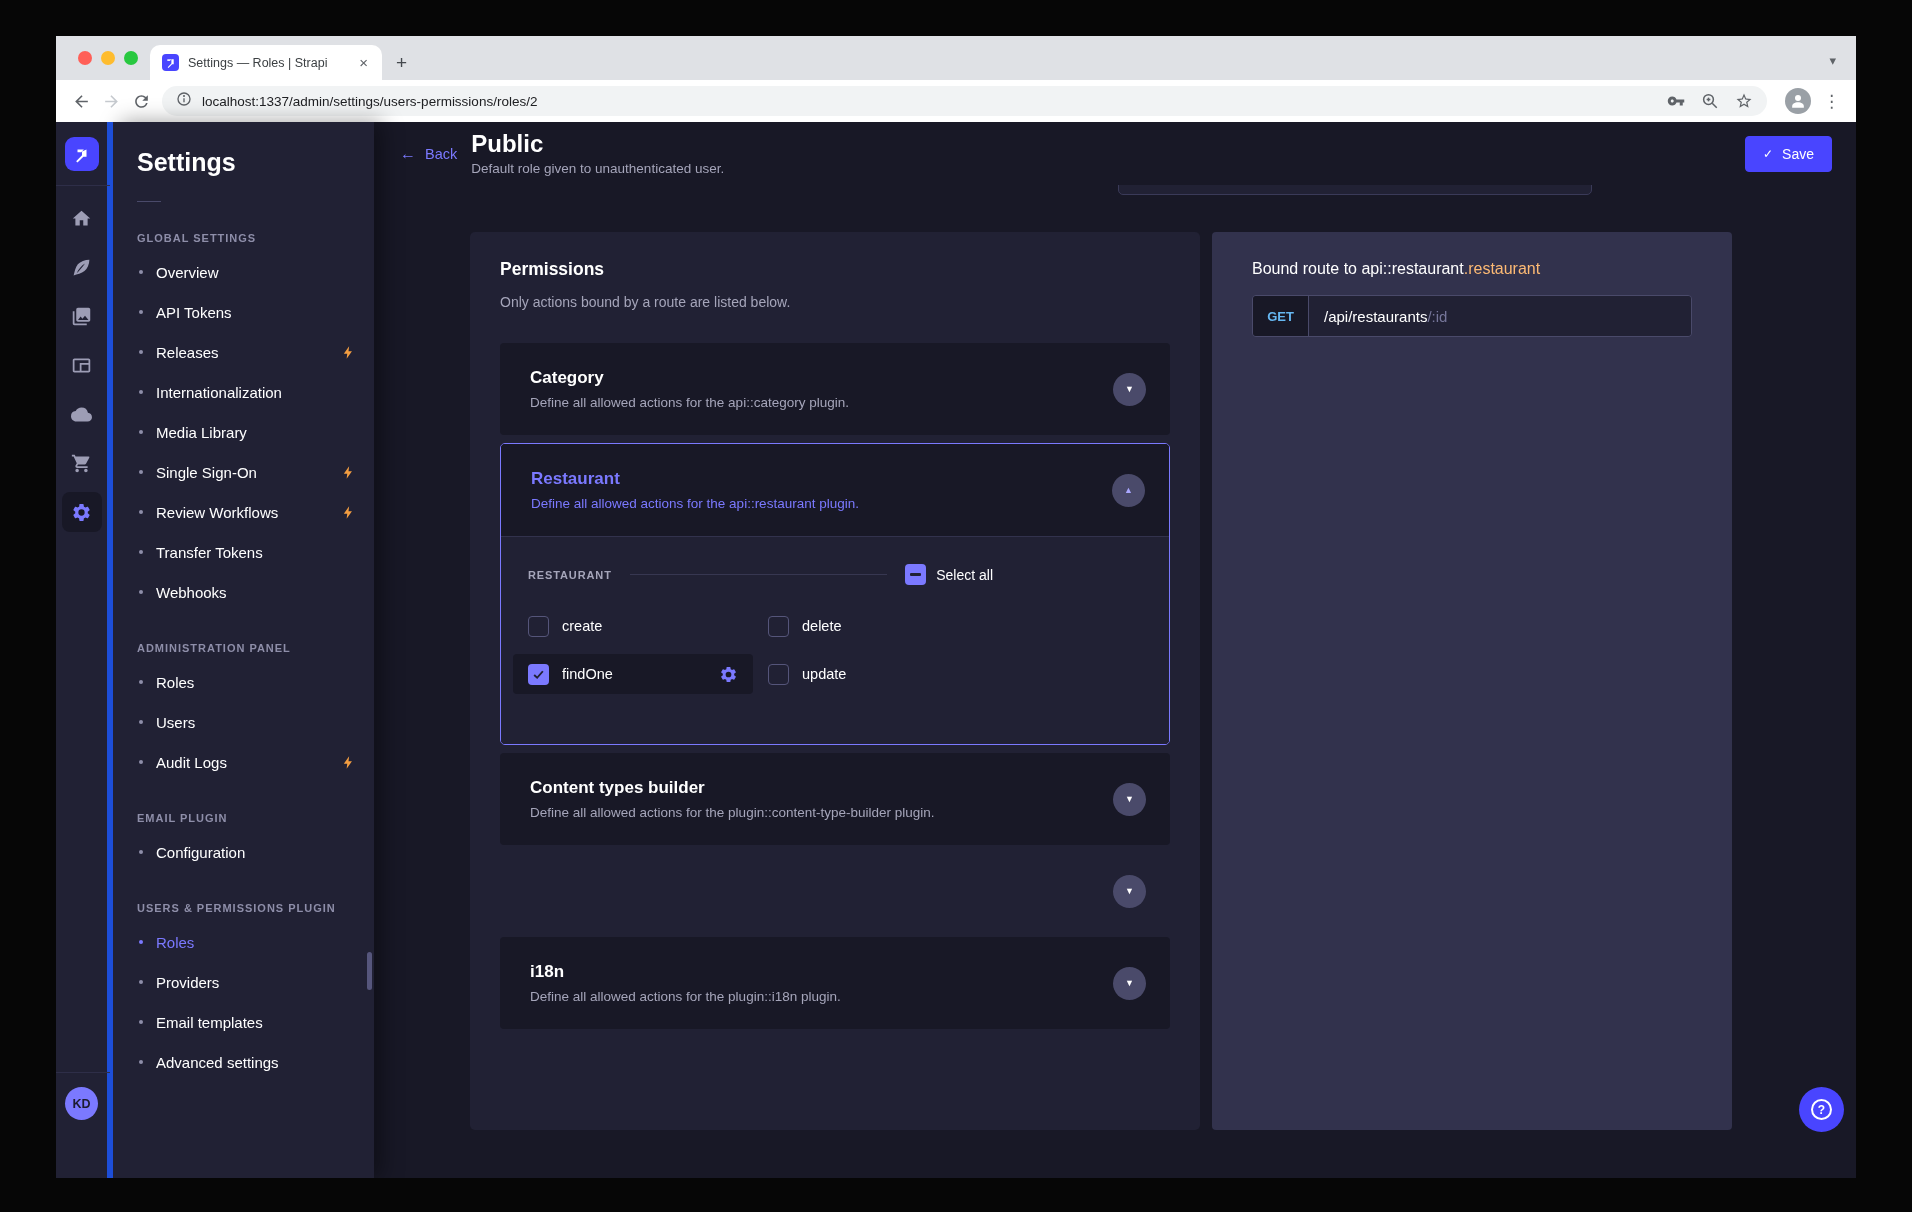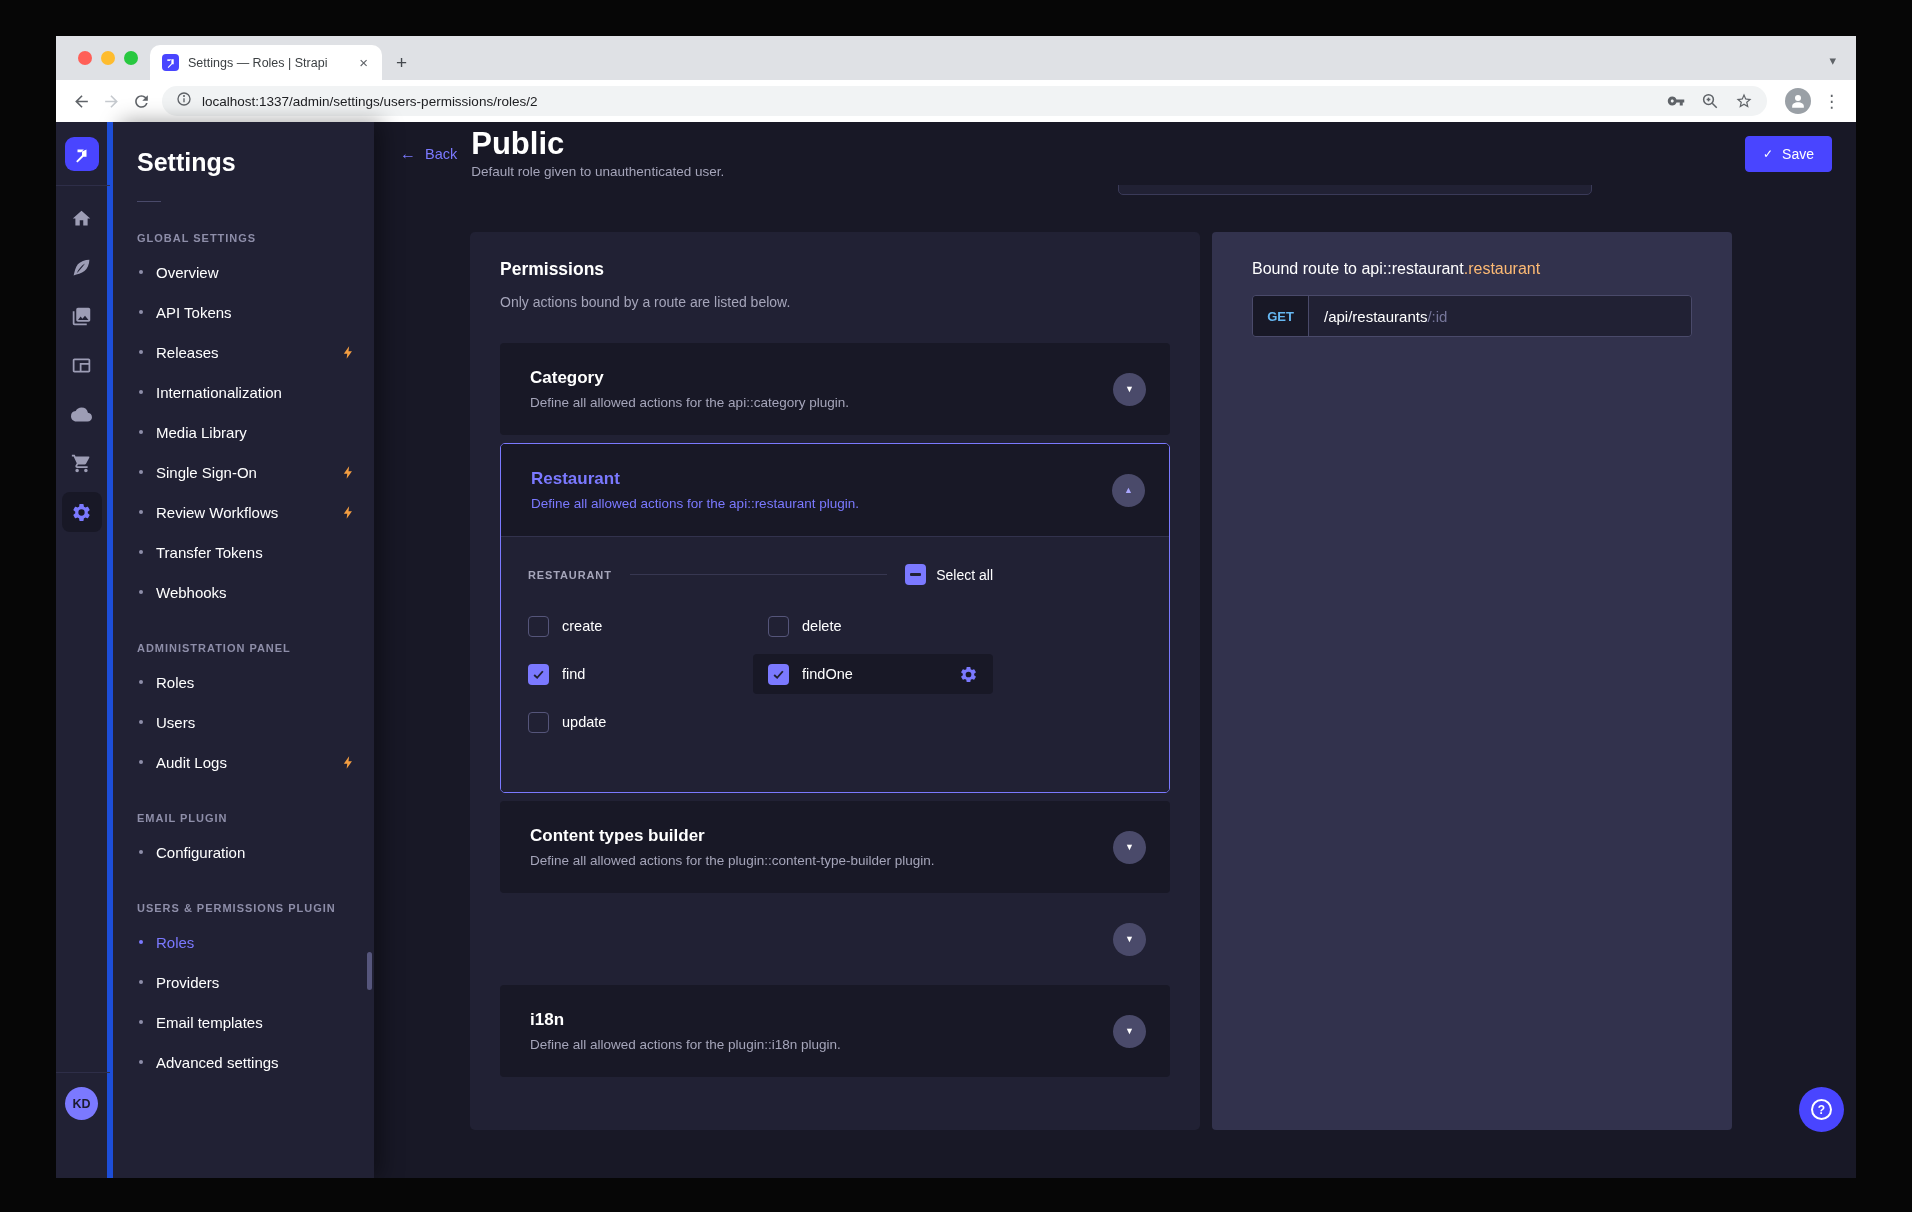--- a/index.html
+++ b/index.html
@@ -63,21 +63,21 @@
   .snav-item.active .bullet { background:#7b79ff; }
   .bolt { width:15px; height:15px; fill:#f29d41; margin-left:auto; margin-right:10px; flex:none; }
   .nav-thumb { position:absolute; right:2px; top:830px; width:5px; height:38px; border-radius:3px; background:#56567c; }
 
   
   .main { flex:1; min-width:0; display:flex; flex-direction:column; background:#181826; }
   .page-header { height:63px; flex:none; display:flex; align-items:center; padding:0 24px 0 26px; }
   .back-link { display:flex; align-items:center; gap:9px; color:#7b79ff; font-size:14.5px; }
   .back-arrow { font-size:16px; line-height:1; }
   .title-block { margin-left:14px; }
-  .page-title { font-size:31px; font-weight:700; color:#ffffff; line-height:1.05; }
+  .page-title { font-size:24px; font-weight:700; color:#ffffff; line-height:1.05; }
   .page-sub { font-size:13.5px; color:#a5a5ba; margin-top:4px; }
   .save-btn { margin-left:auto; height:36px; padding:0 17px; background:#4945ff; border:1px solid #4945ff; border-radius:4px; color:#fff; font-size:14px; display:flex; align-items:center; gap:9px; }
   .save-check { font-size:12px; }
 
   .scroll { flex:1; position:relative; overflow:hidden; }
   .remnant { position:absolute; left:744px; top:-8px; width:474px; height:18px; border:1px solid #3a3a58; border-radius:5px; background:#212134; }
 
   
   .perm-panel { position:absolute; left:96px; top:47px; width:730px; height:898px; background:#212134; border-radius:5px; padding:27px 30px; }
   .perm-title { font-size:17.5px; font-weight:600; color:#ffffff; }
@@ -399,28 +399,20 @@
                 </div>
                 <div class="cbx-grid">
                   <div class="cell">
                     <span class="cb un"></span>
                     <span>create</span>
                   </div>
                   <div class="cell">
                     <span class="cb un"></span>
                     <span>delete</span>
                   </div>
-                  <div class="cell">
-                    <span class="cb ck center">
-                        <svg viewBox="0 0 24 24" fill="none" stroke="#212134" stroke-width="3.5">
-                          <polyline points="4,13 9.5,18 20,6"></polyline>
-                        </svg>
-                      </span>
-                    <span>find</span>
-                  </div>
                   <div class="cell hl">
                     <span class="cb ck center">
                         <svg viewBox="0 0 24 24" fill="none" stroke="#212134" stroke-width="3.5">
                           <polyline points="4,13 9.5,18 20,6"></polyline>
                         </svg>
                       </span>
                     <span>findOne</span>
                     <svg class="cog" viewBox="0 0 24 24">
                         <path d="M19.14 12.94c.04-.3.06-.61.06-.94 0-.32-.02-.64-.07-.94l2.03-1.58a.49.49 0 0 0 .12-.61l-1.92-3.32a.49.49 0 0 0-.59-.22l-2.39.96c-.5-.38-1.03-.7-1.62-.94l-.36-2.54a.48.48 0 0 0-.48-.41h-3.84c-.24 0-.43.17-.47.41l-.36 2.54c-.59.24-1.13.57-1.62.94l-2.39-.96a.49.49 0 0 0-.59.22L2.74 8.87c-.12.21-.08.47.12.61l2.03 1.58c-.05.3-.09.63-.09.94s.02.64.07.94l-2.03 1.58a.49.49 0 0 0-.12.61l1.92 3.32c.12.22.37.29.59.22l2.39-.96c.5.38 1.03.7 1.62.94l.36 2.54c.05.24.24.41.48.41h3.84c.24 0 .44-.17.47-.41l.36-2.54c.59-.24 1.13-.56 1.62-.94l2.39.96c.22.08.47 0 .59-.22l1.92-3.32a.49.49 0 0 0-.12-.61l-2.01-1.58zM12 15.6A3.6 3.6 0 1 1 12 8.4a3.6 3.6 0 0 1 0 7.2z"></path>
                       </svg>

